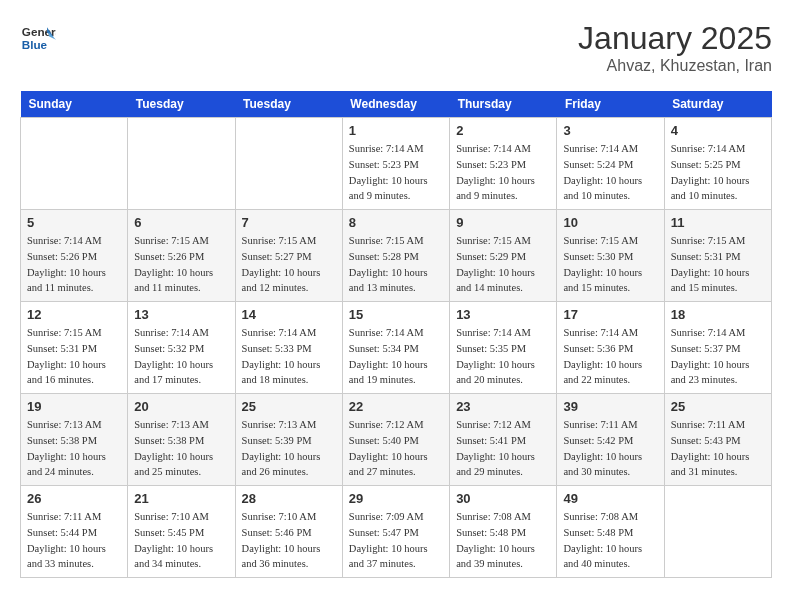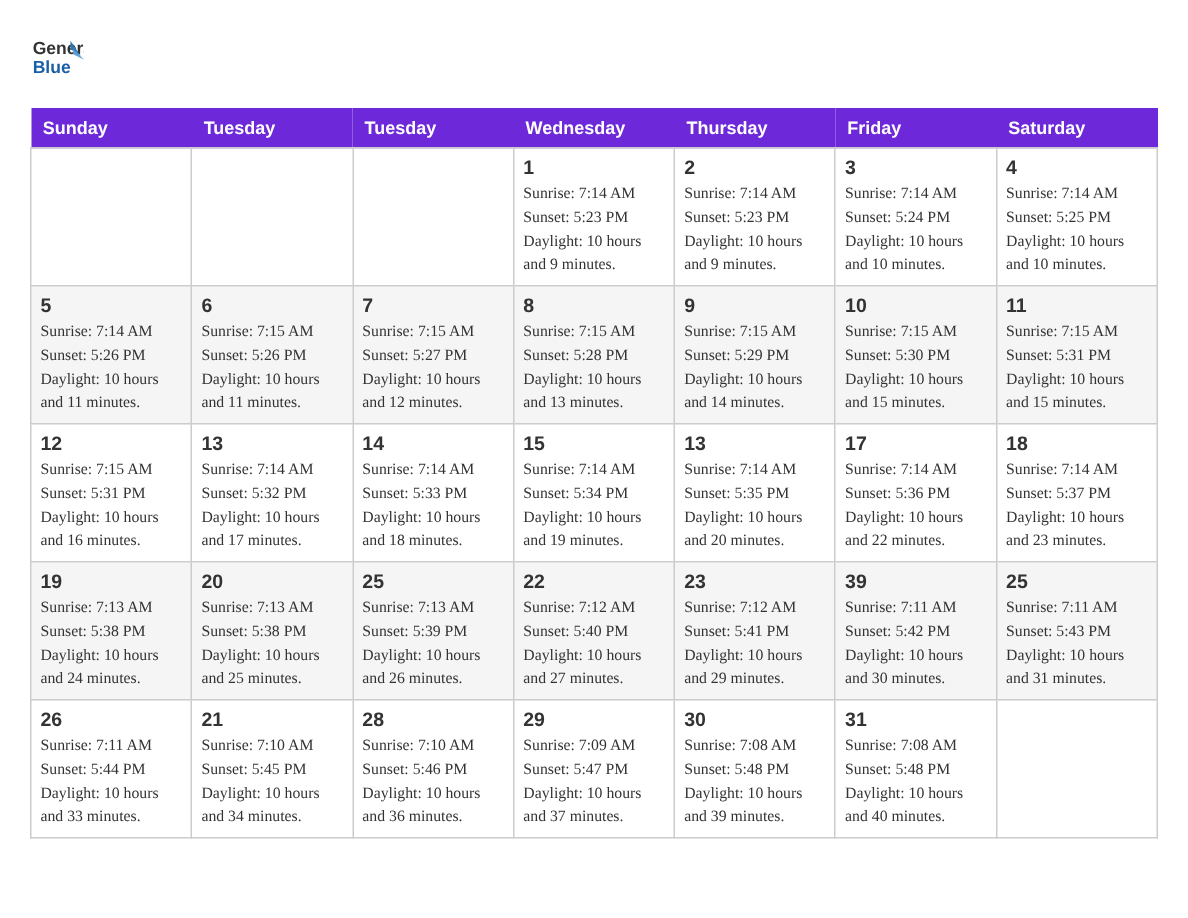--- a/index.html
+++ b/index.html
@@ -36,21 +36,21 @@
     .location-title {
       font-size: 16px;
       color: #555;
     }
     .calendar {
       width: 100%;
       border-collapse: collapse;
       font-size: 11px;
     }
     .calendar th {
-      background-color: #6d28d9;
+      background-color: #1d4ed8;
       color: #fff;
       text-align: left;
       padding: 6px 8px;
       font-size: 12px;
       font-weight: bold;
     }
     .calendar td {
       border: 1px solid #ccc;
       vertical-align: top;
       padding: 5px 6px;
@@ -83,20 +83,24 @@
 
 <div class="header">
   <div class="logo">
     <svg class="logo-icon" viewBox="0 0 40 40">
       <text x="2" y="18" font-size="13" font-weight="bold" fill="#333" font-family="Arial">General</text>
       <text x="2" y="32" font-size="13" font-weight="bold" fill="#1a5fa8" font-family="Arial">Blue</text>
       <polygon points="30,8 38,20 30,14" fill="#2e75b6"></polygon>
       <polygon points="32,14 40,22 32,18" fill="#5ba3d9"></polygon>
     </svg>
   </div>
+  <div class="title-block">
+    <div class="month-title">January 2025</div>
+    <div class="location-title">Ahvaz, Khuzestan, Iran</div>
+  </div>
 </div>
 
 <table class="calendar">
   <thead>
     <tr>
     <th>Sunday</th>
         <th>Tuesday</th>
         <th>Tuesday</th>
         <th>Wednesday</th>
         <th>Thursday</th>
@@ -231,19 +235,19 @@
         </td>
         <td>
           <span class="day-num">29</span>
           <div class="day-info">Sunrise: 7:09 AM<br>Sunset: 5:47 PM<br>Daylight: 10 hours and 37 minutes.</div>
         </td>
         <td>
           <span class="day-num">30</span>
           <div class="day-info">Sunrise: 7:08 AM<br>Sunset: 5:48 PM<br>Daylight: 10 hours and 39 minutes.</div>
         </td>
         <td>
-          <span class="day-num">31</span>
+          <span class="day-num">49</span>
           <div class="day-info">Sunrise: 7:08 AM<br>Sunset: 5:48 PM<br>Daylight: 10 hours and 40 minutes.</div>
         </td>
         <td class="empty-cell"></td>
       </tr>
     </tbody>
 </table>
 
 </body></html>

